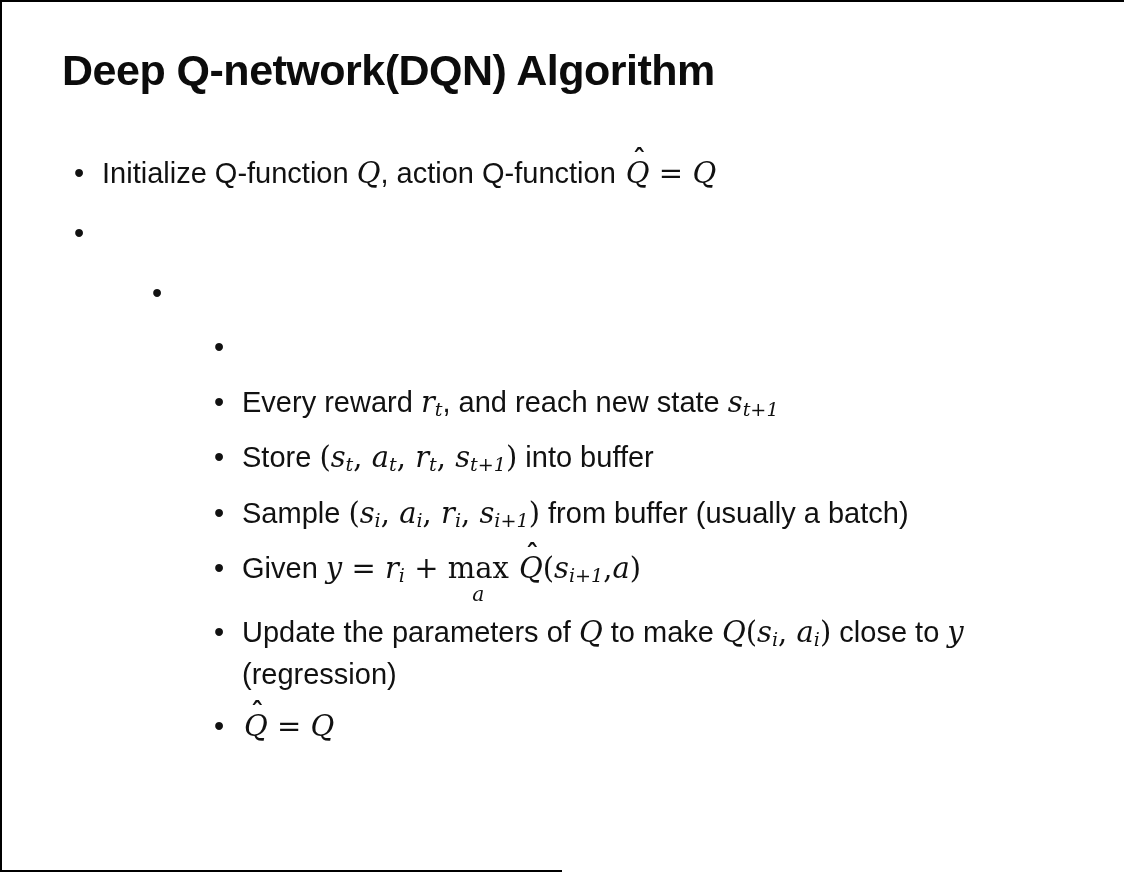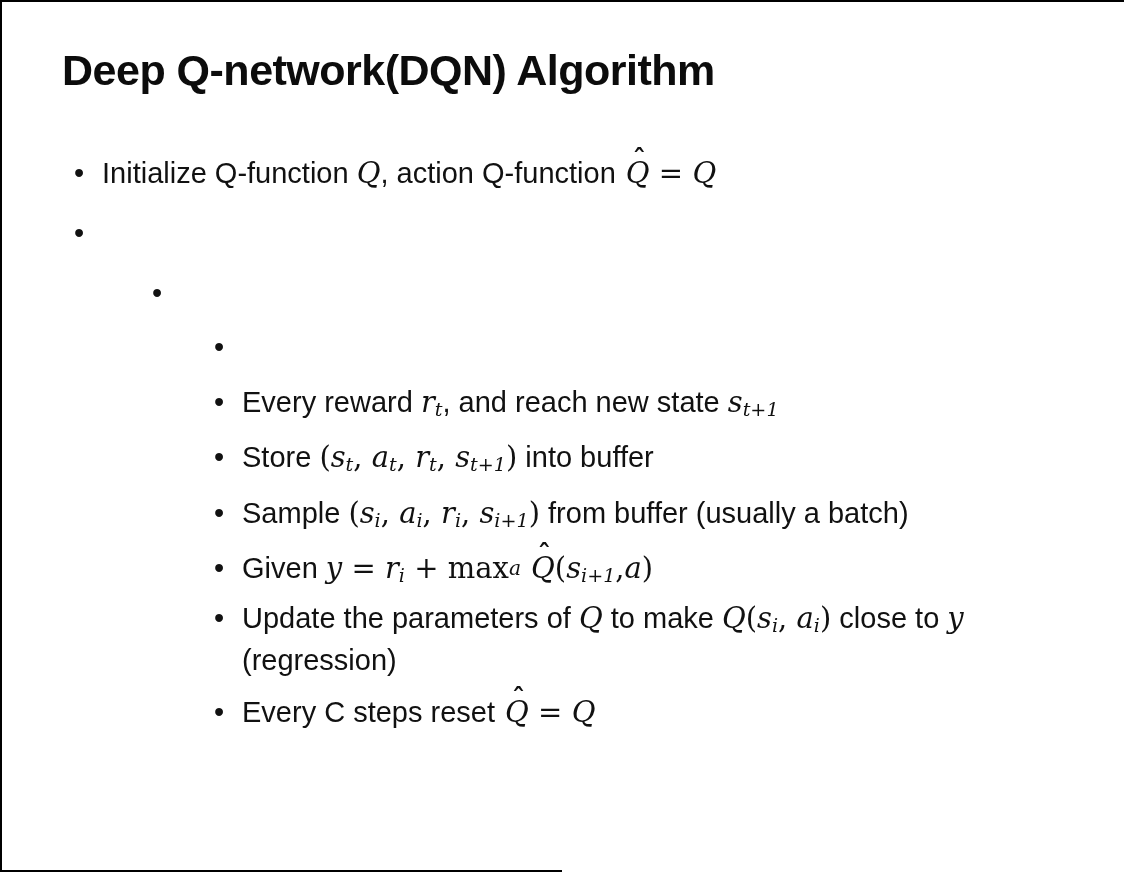--- a/index.html
+++ b/index.html
@@ -59,21 +59,21 @@
   .seg-hat {
     position: relative; display: inline-block;
     font-family: "DejaVu Serif", serif; font-style: italic;
     margin-left: 2px;
   }
   .hat-mark {
     position: absolute; top: -0.46em; left: 0.26em;
     font-style: normal; font-size: 0.9em; font-weight: bold;
   }
   .seg-under {
-    display: inline-flex; flex-direction: row; align-items: center;
+    display: inline-flex; flex-direction: column; align-items: center;
     font-family: "DejaVu Serif", serif;
   }
   .under-main { line-height: 1.05; }
   .under-sub  { font-style: italic; font-size: 0.7em; line-height: 1; }
 </style>
 </head>
 <body>
 
 <div class="slide">
   <h1 class="title">Deep Q-network(DQN) Algorithm</h1>
@@ -110,18 +110,18 @@
             <span class="under-main">max</span>
             <span class="under-sub">a</span>
           </span><span class="seg-n"> </span><span class="seg-hat"><span class="hat-mark">ˆ</span><span class="hat-base">Q</span></span><span class="seg-r">(</span><span class="seg-m">s</span><span class="seg-s">i+1</span><span class="seg-r">,</span><span class="seg-m">a</span><span class="seg-r">)</span></span>
     </div>
     <div class="row l3 update">
       <span class="marker">•</span>
       <span class="content"><span class="seg-n">Update the parameters of </span><span class="seg-m">Q</span><span class="seg-n"> to make </span><span class="seg-m">Q</span><span class="seg-r">(</span><span class="seg-m">s</span><span class="seg-s">i</span><span class="seg-r">, </span><span class="seg-m">a</span><span class="seg-s">i</span><span class="seg-r">)</span><span class="seg-n"> close to </span><span class="seg-m">y</span><span class="seg-n"> (regression)</span></span>
     </div>
     <div class="row l3">
       <span class="marker">•</span>
-      <span class="content"><span class="seg-n">Every C steps reset </span><span class="seg-hat"><span class="hat-mark">ˆ</span><span class="hat-base">Q</span></span><span class="seg-r"> = </span><span class="seg-m">Q</span></span>
+      <span class="content"><span class="seg-hat"><span class="hat-mark">ˆ</span><span class="hat-base">Q</span></span><span class="seg-r"> = </span><span class="seg-m">Q</span></span>
     </div>
   </div>
 
   <div class="bottom-line"></div>
 </div>
 
 </body></html>

